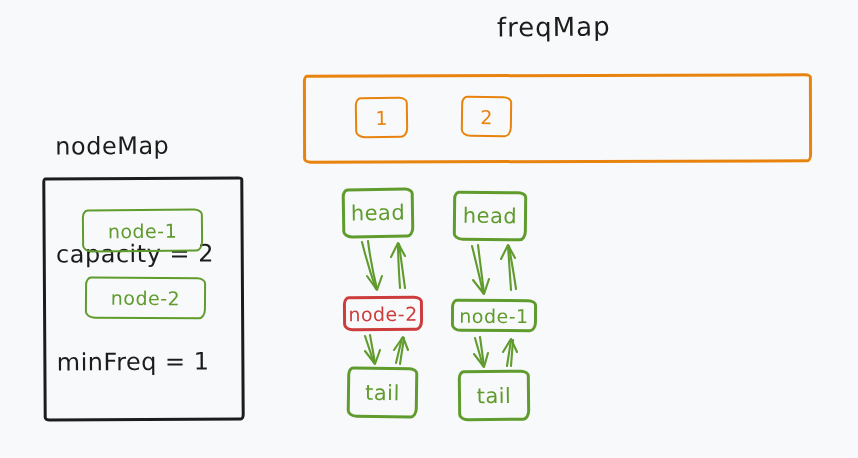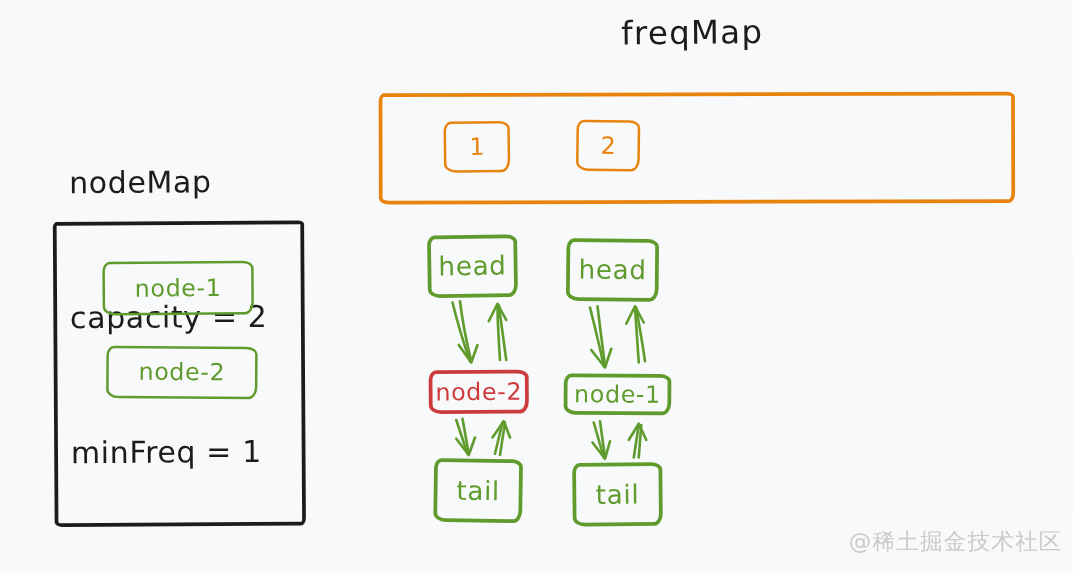--- a/index.html
+++ b/index.html
@@ -152,15 +152,14 @@
       <path d="M475 338 L483 366"></path>
       <path d="M474 354 L484 367 L488 353"></path>
     </g>
     <g>
       <path d="M507 366 L511 340"></path>
       <path d="M511 366 L513 340"></path>
       <path d="M503 352 L511 339 L517 352"></path>
     </g>
   </svg>
 
-  <div class="watermark">@稀土掘金技术社区</div>
 
 </div>
 
 </body></html>

